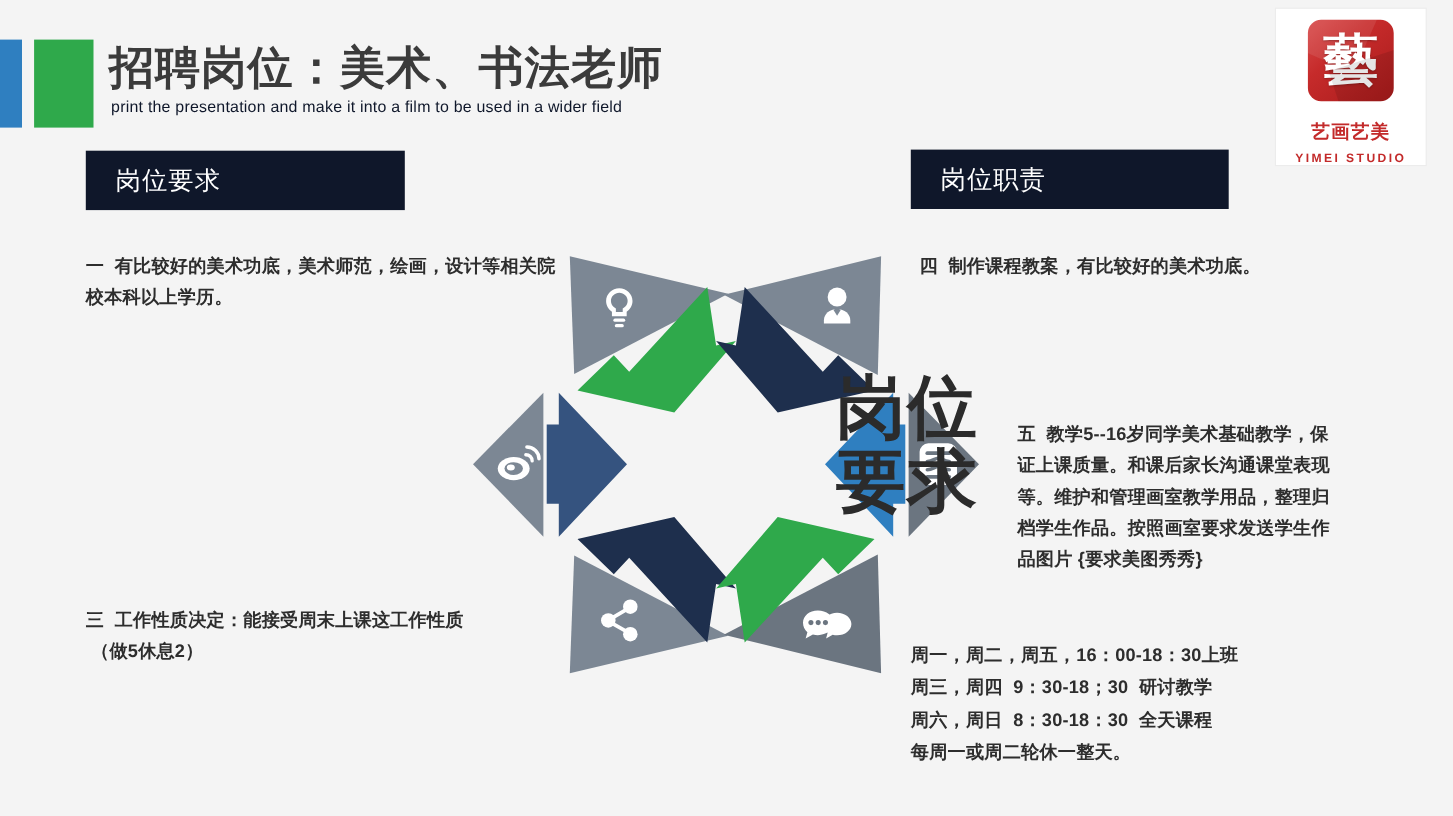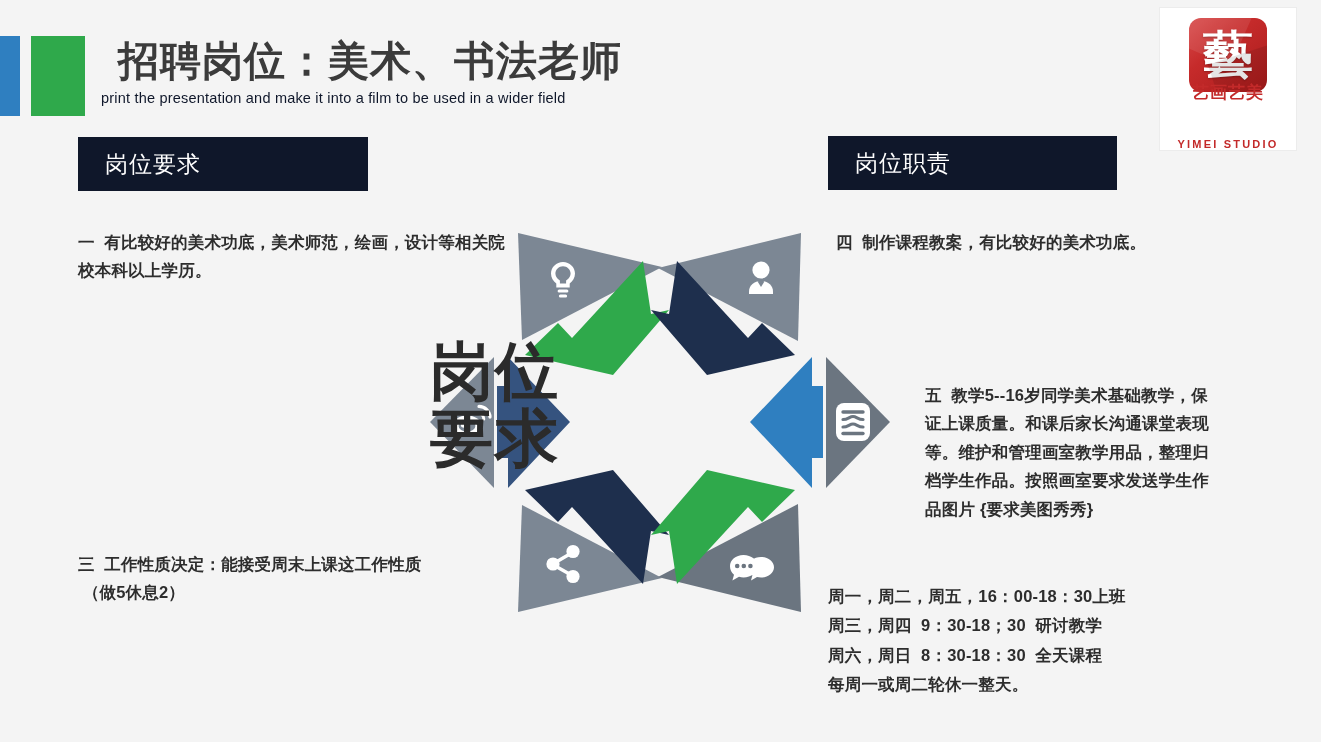--- a/index.html
+++ b/index.html
@@ -35,21 +35,20 @@
   }
   .title-main {
     position: absolute;
     left: 99px; top: 38px;
     font-size: 41px;
     font-weight: bold;
     color: #3b3b3b;
     letter-spacing: 1px;
     white-space: nowrap;
     line-height: 1.15;
-    margin-left: 19px;
   }
   .title-sub {
     position: absolute;
     left: 101px; top: 90px;
     font-size: 14.5px;
     color: #0f172a;
     white-space: nowrap;
     letter-spacing: .2px;
     text-align: right;
   }
@@ -93,21 +92,21 @@
     justify-content: center;
     color: #ffffff;
     font-size: 50px;
     font-family: "DejaVu Serif", "Liberation Serif", serif;
     font-weight: bold;
     line-height: 1;
     text-shadow: 0 1px 2px rgba(0,0,0,.25);
   }
   .logo-cn {
     position: absolute;
-    left: 0; right: 0; top: 73px;
+    left: 0; right: 0; top: 100px;
     text-align: center;
     font-size: 17px;
     font-weight: bold;
     color: #c32a2a;
     letter-spacing: 1px;
   }
   .logo-en {
     position: absolute;
     left: 0; right: 0; top: 110px;
     text-align: center;
@@ -155,21 +154,21 @@
     position: absolute;
     left: 430px; top: 210px;
     width: 460px; height: 425px;
   }
   .diagram svg { display: block; }
 
   .center-label {
     position: absolute;
     left: 430px; top: 338px;
     width: 460px;
-    text-align: left;
+    text-align: right;
     font-size: 63px;
     font-weight: bold;
     color: #2b2b2b;
     line-height: 1.06;
     letter-spacing: 2px;
     pointer-events: none;
   }
 </style>
 </head>
 <body>

